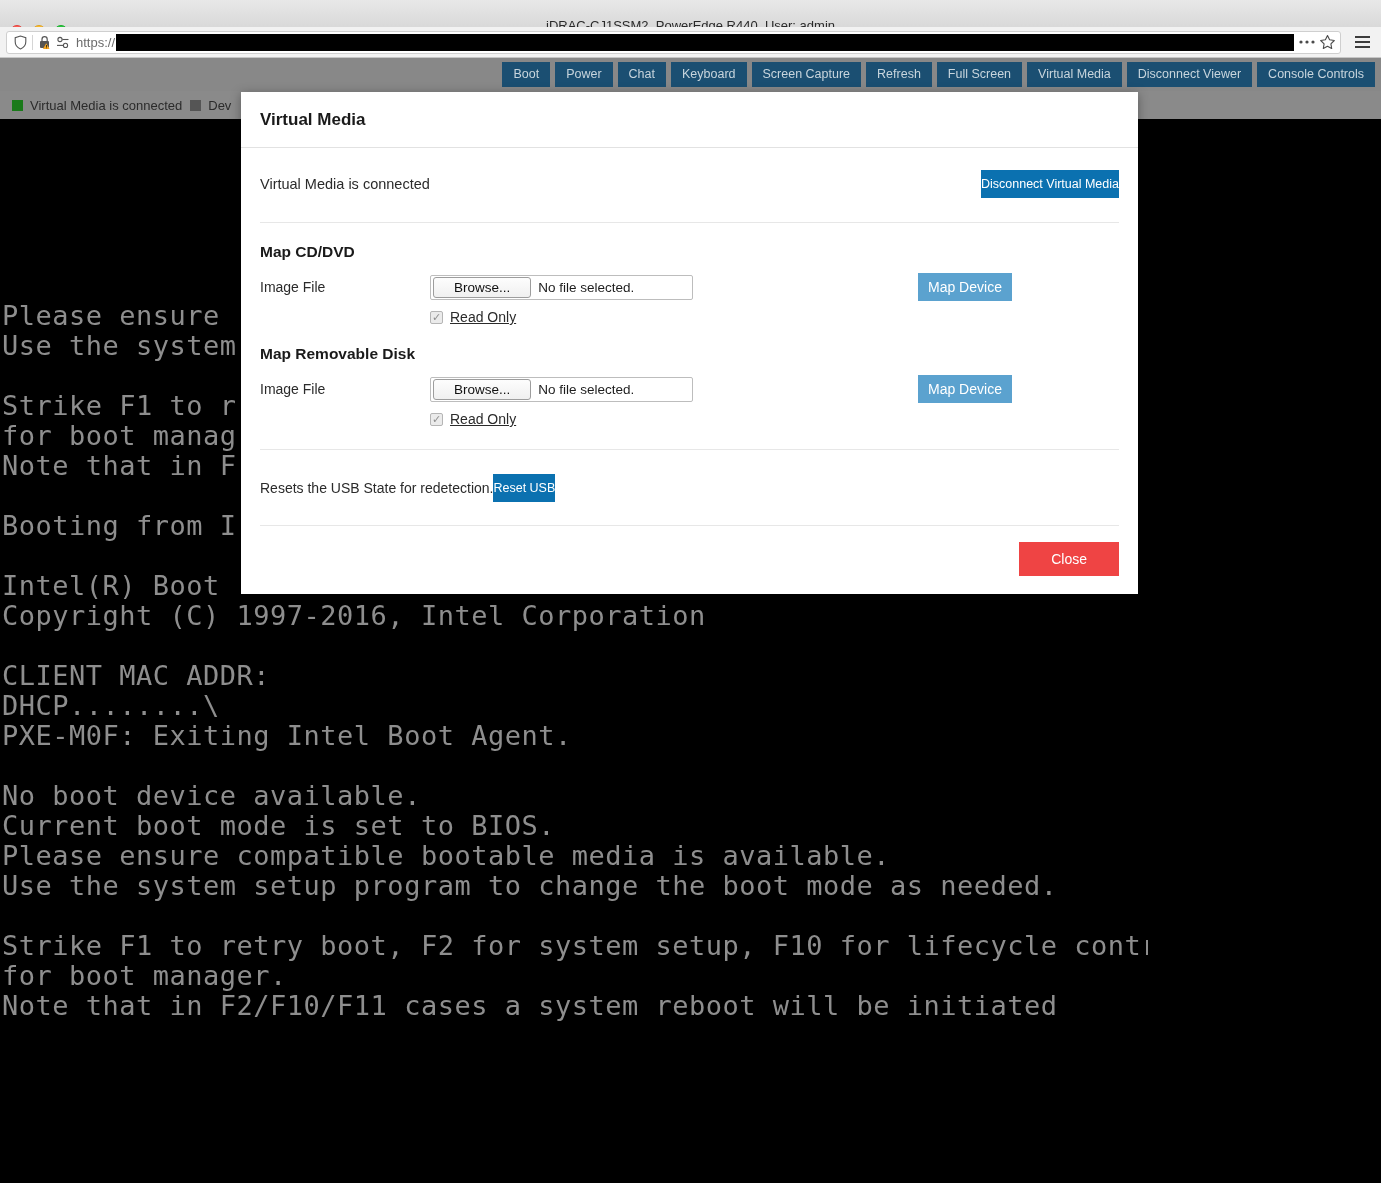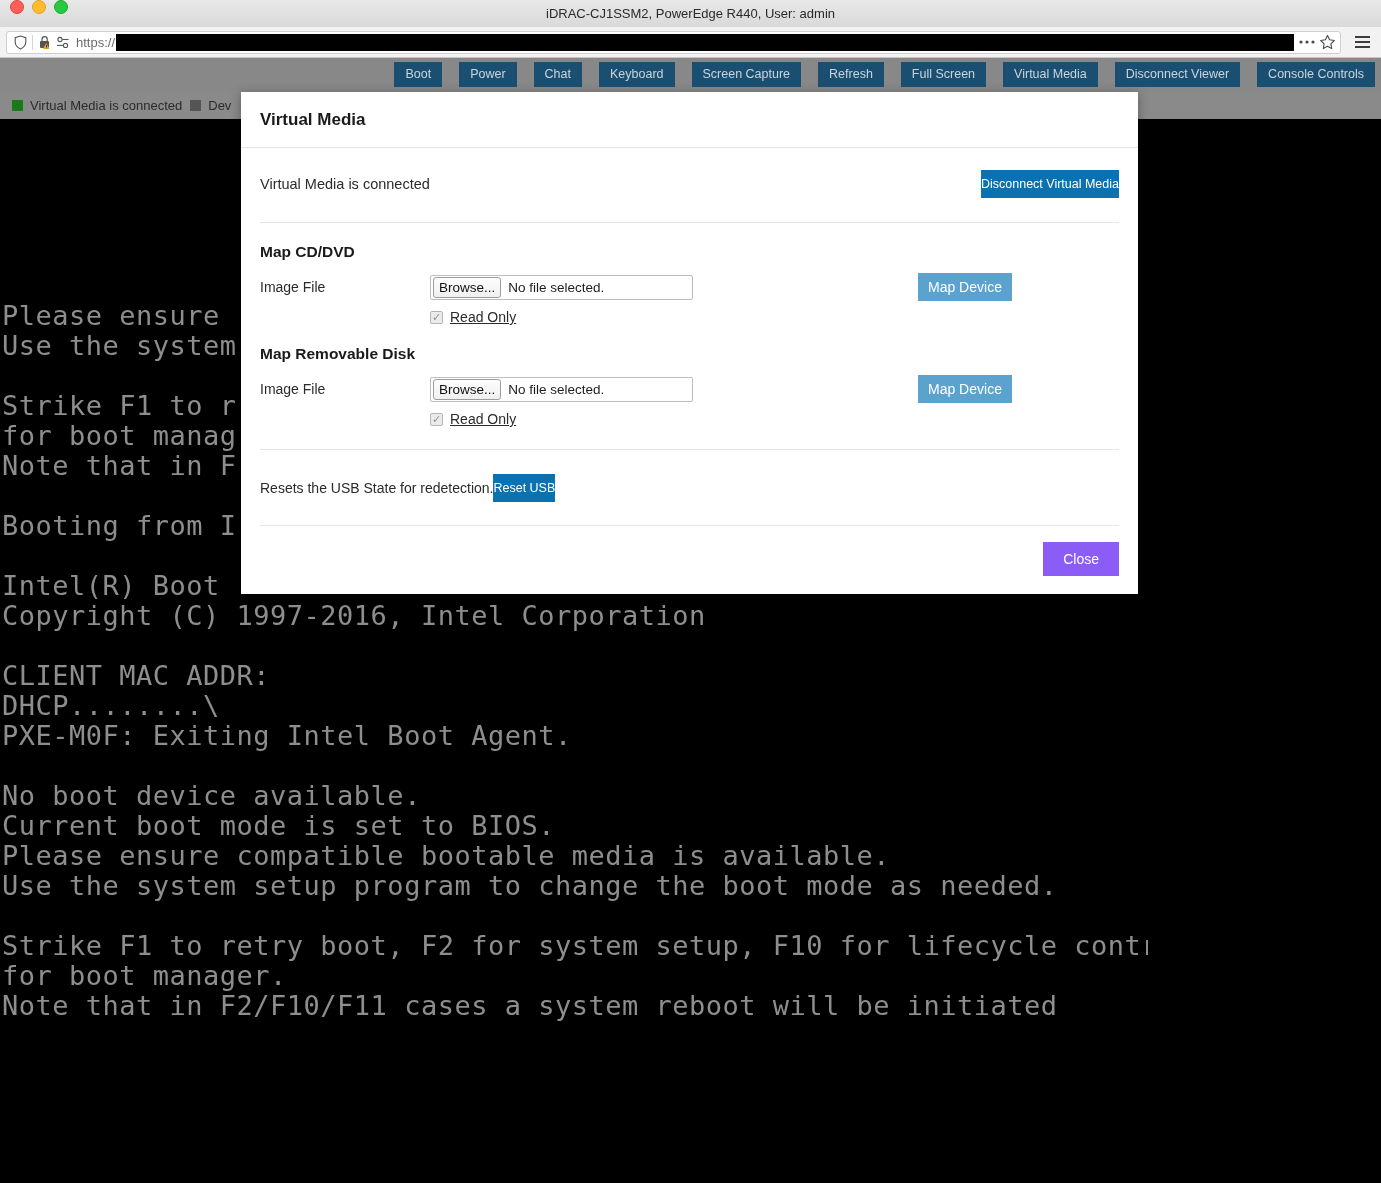--- a/index.html
+++ b/index.html
@@ -17,21 +17,21 @@
 
   
   #window-titlebar {
     position: absolute;
     left: 0; top: 0;
     width: 1381px; height: 40px;
     background: linear-gradient(to bottom, #e8e8e8 0%, #d2d2d2 100%);
     border-bottom: 1px solid #b4b4b4;
     box-sizing: border-box;
     display: flex;
-    align-items: flex-start;
+    align-items: flex-end;
   }
   #traffic-lights {
     display: flex;
     align-items: center;
     gap: 8px;
     margin-left: 10px;
   }
   .traffic-dot {
     width: 12px; height: 12px;
     border-radius: 50%;
@@ -136,21 +136,21 @@
     justify-content: flex-end;
     box-sizing: border-box;
   }
   .tb-btn {
     background: #1b4f72;
     color: #c8d5dd;
     font-size: 12.5px;
     height: 25px;
     line-height: 25px;
     padding: 0 11px;
-    margin-right: 17px;
+    margin-right: 5px;
     white-space: nowrap;
     cursor: default;
   }
   .tb-btn:last-child { margin-right: 6px; }
 
   
   #status-strip {
     position: absolute;
     left: 0; top: 91px;
     width: 1381px; height: 28px;
@@ -235,25 +235,25 @@
   .btn-blue-light {
     background: #5ba2cf;
     color: #fff;
     border: none;
     font-size: 14px;
     padding: 6px 10px;
     font-family: "Liberation Sans", sans-serif;
     cursor: pointer;
   }
   .btn-grey {
-    background: #8b5cf6;
+    background: #ef4444;
     color: #fff;
     border: none;
     font-size: 14px;
-    padding: 9px 20px;
+    padding: 9px 32px;
     font-family: "Liberation Sans", sans-serif;
     cursor: pointer;
   }
 
   .vm-section-title {
     font-size: 15.5px;
     font-weight: bold;
     color: #1a1a1a;
     margin-top: 20px;
     margin-bottom: 12px;
@@ -278,21 +278,21 @@
     display: flex;
     align-items: center;
     box-sizing: border-box;
   }
   .file-browse-btn {
     border: 1px solid #9d9d9d;
     border-radius: 3px;
     background: linear-gradient(to bottom,#fdfdfd,#f0f0f0);
     font-size: 13.5px;
     color: #111;
-    padding: 2px 5px;
+    padding: 2px 20px;
     margin: 1px 0 1px 2px;
     white-space: nowrap;
     cursor: pointer;
   }
   .file-name {
     font-size: 13.5px;
     color: #1d1d1d;
     margin-left: 7px;
     white-space: nowrap;
   }

